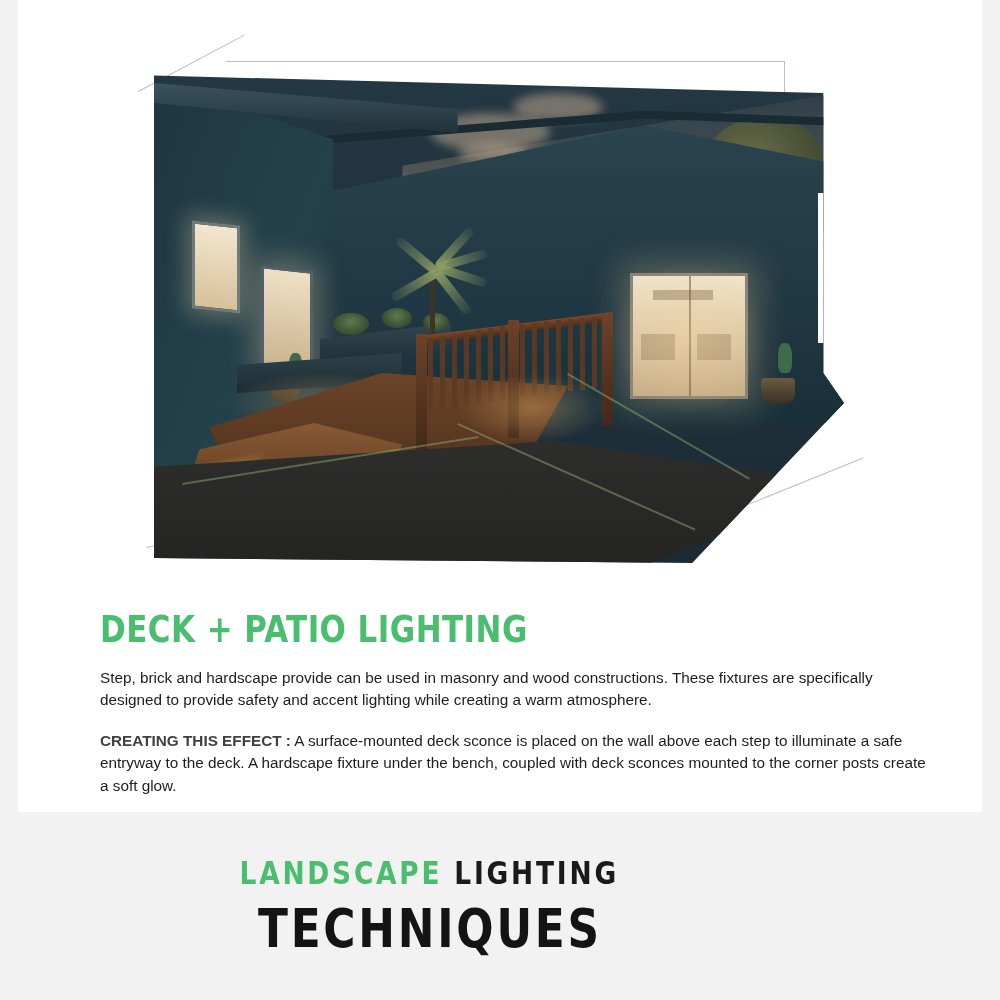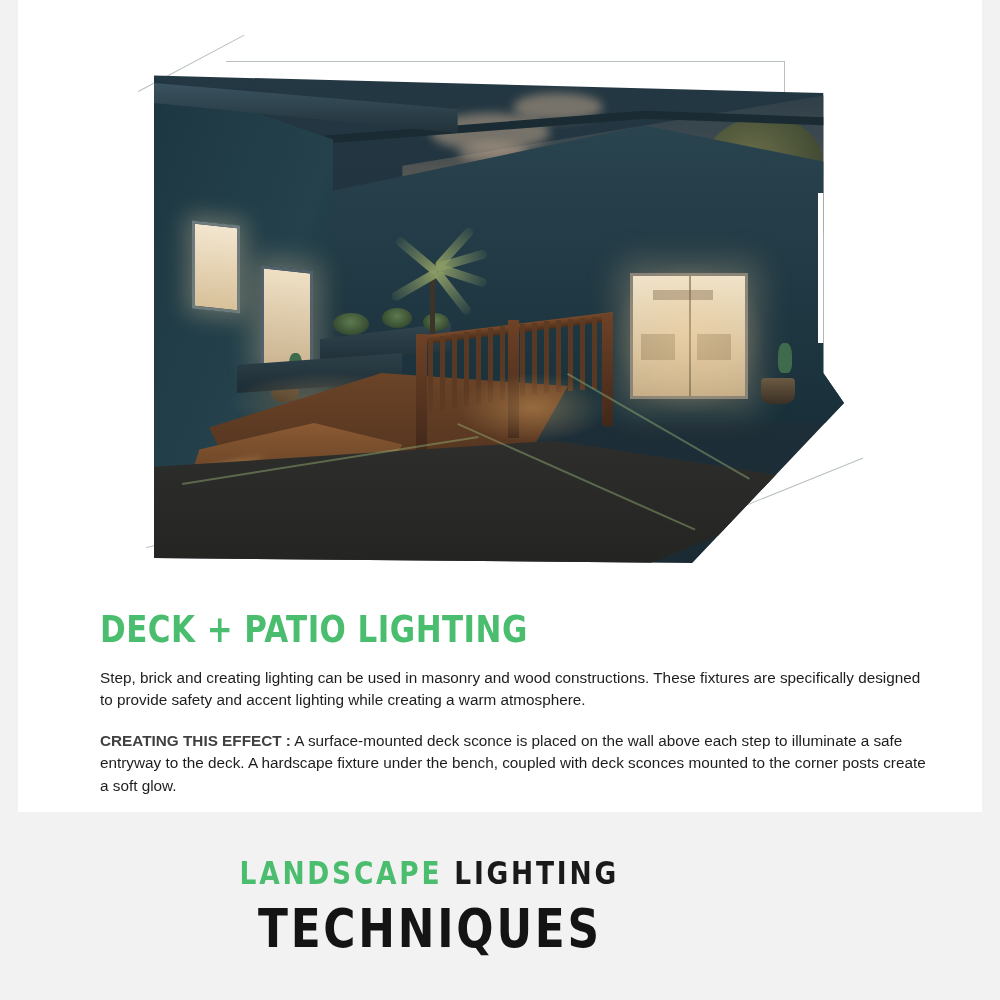--- a/index.html
+++ b/index.html
@@ -446,21 +446,21 @@
           <div class="paver-line" style="left:60%; top:62%; width:210px; transform:rotate(30deg);"></div>
 
           <div class="white-wedge" style="right:-2px; top:26%; width:28px; height:30%;"></div>
         </div>
       </div>
     </div>
 
     <div class="text-block">
       <h1 class="headline">DECK + PATIO LIGHTING</h1>
 
-      <p class="body">Step, brick and creating lighting can be used in masonry and wood constructions. These fixtures are specifically designed to provide safety and accent lighting while creating a warm atmosphere.</p>
+      <p class="body">Step, brick and hardscape provide can be used in masonry and wood constructions. These fixtures are specifically designed to provide safety and accent lighting while creating a warm atmosphere.</p>
 
       <p class="body last"><span class="lead-label">CREATING THIS EFFECT :</span><span> A surface-mounted deck sconce is placed on the wall above each step to illuminate a safe entryway to the deck. A hardscape fixture under the bench, coupled with deck sconces mounted to the corner posts create a soft glow.</span></p>
     </div>
   </div>
 
   <div class="footer">
     <div class="footer-line1">
       <span class="fw-green">LANDSCAPE</span>
       <span class="fw-dark">LIGHTING</span>
     </div>

